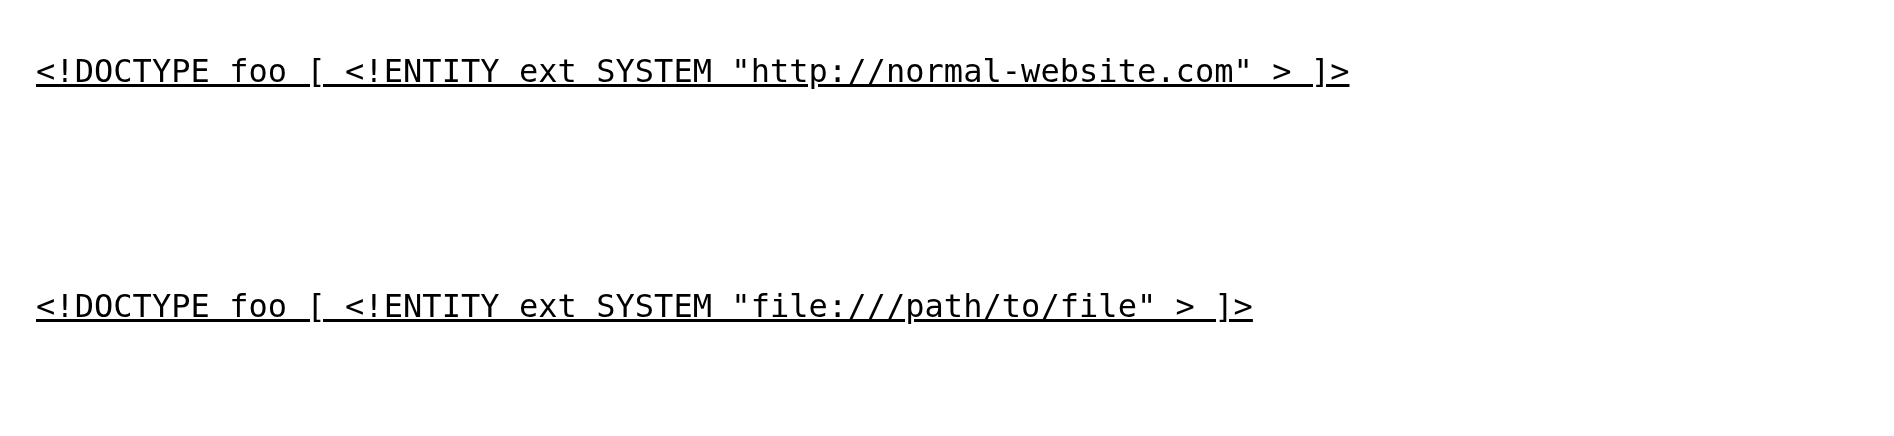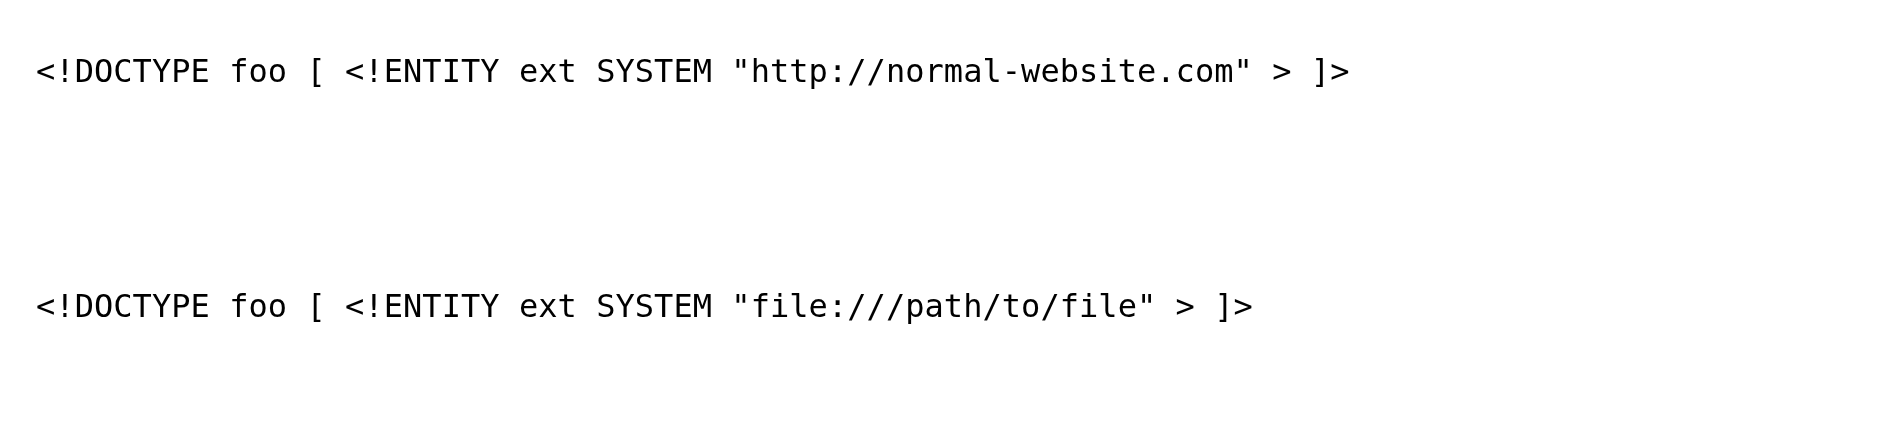--- a/index.html
+++ b/index.html
@@ -24,20 +24,21 @@
   .code-line {
     position: absolute;
     left: 36px;
     font-family: "DejaVu Sans Mono", "Liberation Mono", monospace;
     font-size: 32px;
     font-weight: 400;
     line-height: 1;
     letter-spacing: 0.05px;
     color: #000000;
     white-space: pre;
+    text-decoration: underline;
   }
   .code-line.line-1 { top: 55px; }
   .code-line.line-2 { top: 290px; }
 </style>
 </head>
 <body>
 
 <div class="page">
   <div class="code-block">
     <div class="code-line line-1">&lt;!DOCTYPE foo [ &lt;!ENTITY ext SYSTEM "http://normal-website.com" &gt; ]&gt;</div>

